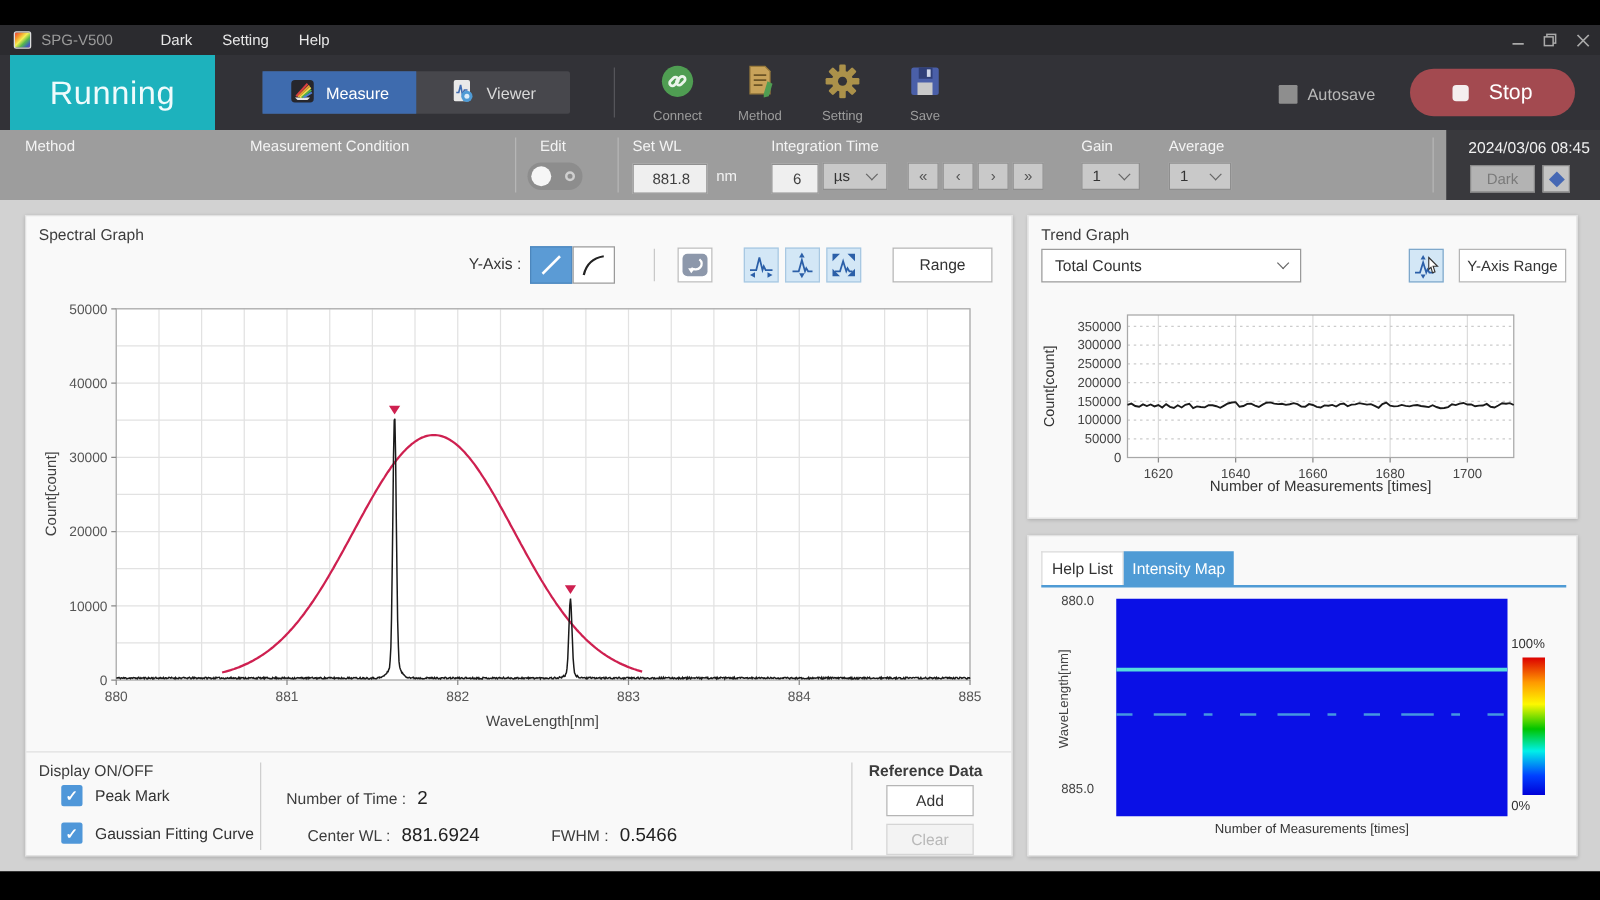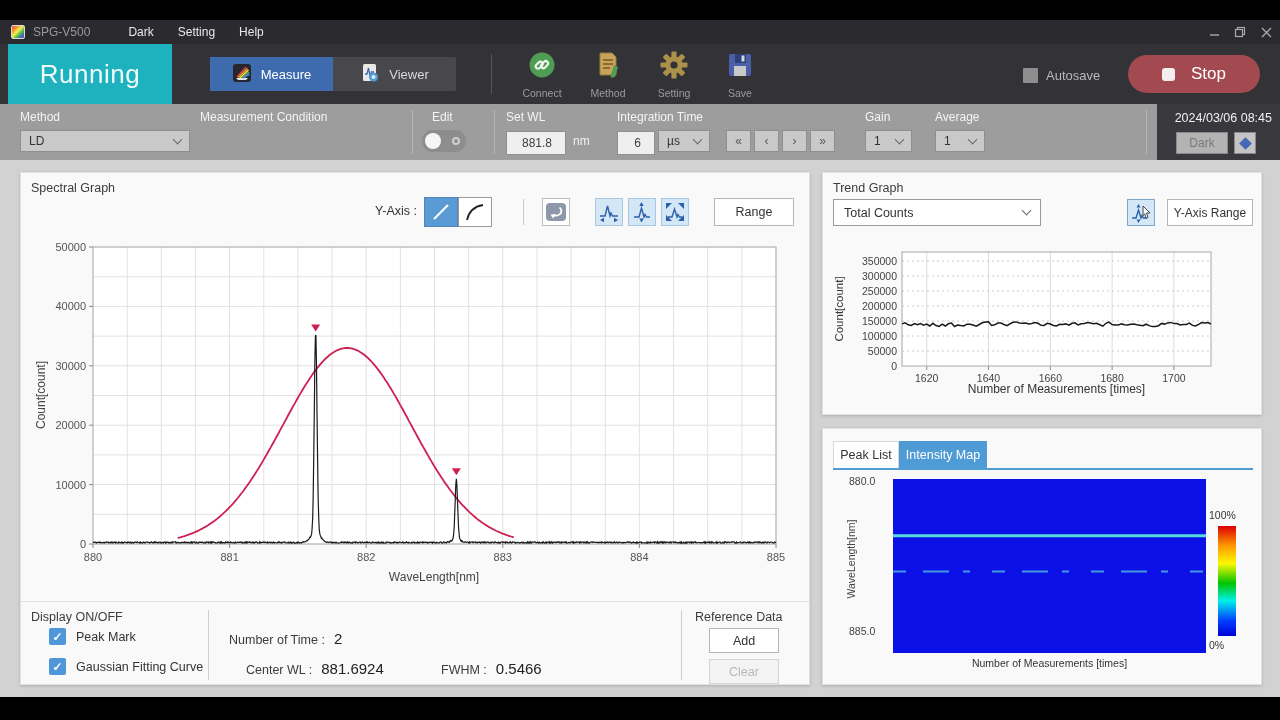--- a/index.html
+++ b/index.html
@@ -81,21 +81,21 @@
   .specbottom { position:absolute; left:0; top:428px; width:788px; height:84px; border-top:1px solid #e0e0e0; }
   .dsplabel { position:absolute; left:10px; top:8px; font-size:12.5px; color:#3c3c3c; }
   .cbrow { position:absolute; left:28px; display:flex; align-items:center; gap:10px; }
   .cbbox { width:17px; height:17px; background:#4f97d9; border-radius:2px; color:#fff; font-size:12px; font-weight:bold;
            display:flex; align-items:center; justify-content:center; }
   .cblbl { font-size:12.5px; color:#333; }
   .vdiv { position:absolute; top:8px; width:1px; height:70px; background:#cfcfcf; }
   .statrow { position:absolute; display:flex; align-items:baseline; gap:9px; }
   .statlbl { font-size:12.5px; color:#3c3c3c; }
   .statval { font-size:15px; color:#222; }
-  .reflabel { position:absolute; left:674px; top:8px; font-size:12.5px; color:#3c3c3c; }
+  .reflabel { position:absolute; left:674px; top:8px; font-size:12.5px; color:#3c3c3c;font-weight:bold; }
   .refbtn { position:absolute; left:688px; width:70px; height:25px; background:#fff; border:1px solid #b5b5b5;
             font-size:12.5px; color:#333; display:flex; align-items:center; justify-content:center; }
   .refbtn.disabled { background:#f3f3f3; color:#b8b8b8; border-color:#d5d5d5; }
 
   .trend { left:822px; top:12px; width:440px; height:243px; }
   .trendsel { position:absolute; left:10px; top:26px; width:208px; height:27px; background:#fff; border:1px solid #9a9a9a;
               display:flex; align-items:center; justify-content:space-between; padding:0 10px; font-size:12.5px; color:#333; }
   .trendbtn-icon { position:absolute; left:304px; top:26px; width:28px; height:27px; background:#d3e7f6; border:1px solid #7fa8cb;
                    display:flex; align-items:center; justify-content:center; }
   .yrangebtn { position:absolute; left:344px; top:26px; width:86px; height:27px; background:#fff; border:1px solid #b5b5b5;
@@ -242,24 +242,20 @@
     </div>
 
     <div class="stopbtn">
       <span class="sq"></span>
       <span class="lbl">Stop</span>
     </div>
   </div>
 
   <div class="methodbar">
     <div class="mblabel" style="left:20px">Method</div>
-    <div class="sel" style="left:20px; top:26px; width:170px">
-      <span>LD</span>
-      <span class="chev"></span>
-    </div>
 
     <div class="mblabel" style="left:200px">Measurement Condition</div>
 
     <div class="mbdiv" style="left:412px"></div>
 
     <div class="mblabel" style="left:432px">Edit</div>
     <div class="toggle" style="top:26px">
       <span class="knob"></span>
       <span class="ring"></span>
     </div>
@@ -498,21 +494,21 @@
           <line x1="79" y1="32" x2="388" y2="32" stroke="#cccccc" stroke-dasharray="2 3"></line>
           <text x="74" y="35.5" font-size="10.5" fill="#444" text-anchor="end">350000</text>
           <rect x="79" y="23" width="309" height="114" fill="none" stroke="#a8a8a8"></rect>
           <text x="233.5" y="164" font-size="12" fill="#333" text-anchor="middle">Number of Measurements [times]</text>
           <text x="20" y="80" font-size="11.5" fill="#333" text-anchor="middle" transform="rotate(-90 20 80)">Count[count]</text>
           <path d="M79.0 94.9L82.1 93.9L85.2 95.8L88.3 96.4L91.4 94.5L94.5 95.8L97.5 94.6L100.6 96.1L103.7 95.0L106.8 97.0L109.9 94.3L113.0 96.5L116.1 97.4L119.2 95.2L122.3 97.0L125.3 94.8L128.4 94.0L131.5 97.5L134.6 96.1L137.7 96.6L140.8 96.9L143.9 95.2L147.0 95.2L150.1 96.0L153.2 97.2L156.3 95.5L159.3 93.8L162.4 93.0L165.5 92.7L168.6 96.4L171.7 95.8L174.8 94.1L177.9 94.0L181.0 95.5L184.1 96.6L187.1 94.7L190.2 93.2L193.3 92.9L196.4 93.9L199.5 94.3L202.6 94.0L205.7 94.9L208.8 94.4L211.9 93.5L215.0 94.3L218.1 96.3L221.1 96.4L224.2 94.3L227.3 95.0L230.4 96.5L233.5 97.0L236.6 95.3L239.7 95.6L242.8 94.9L245.9 96.2L249.0 94.3L252.0 93.8L255.1 96.0L258.2 94.7L261.3 94.5L264.4 93.5L267.5 94.1L270.6 94.7L273.7 94.3L276.8 95.7L279.9 97.2L282.9 94.3L286.0 93.1L289.1 95.5L292.2 96.1L295.3 95.9L298.4 94.9L301.5 95.7L304.6 96.1L307.7 95.3L310.8 95.0L313.8 95.8L316.9 96.2L320.0 96.7L323.1 95.2L326.2 96.6L329.3 97.6L332.4 97.4L335.5 96.7L338.6 94.4L341.6 95.1L344.7 93.9L347.8 93.4L350.9 94.6L354.0 94.6L357.1 96.0L360.2 95.5L363.3 95.4L366.4 94.1L369.5 96.4L372.6 97.0L375.6 95.4L378.7 93.6L381.8 94.0L384.9 93.5L388.0 95.0" fill="none" stroke="#1a1a1a" stroke-width="1.5"></path>
         </svg>
     </div>
 
     <div class="panel peakpanel">
-      <div class="tab peaklist">Peak List</div>
+      <div class="tab peaklist">Help List</div>
       <div class="tab intmap">Intensity Map</div>
       <div class="tabline"></div>
 
       <div class="wl-ylabel">WaveLength[nm]</div>
       <div class="wl-tick" style="top:46px">880.0</div>
       <div class="wl-tick" style="top:196px">885.0</div>
 
       <div class="heatmap" style="background: rgb(10, 16, 230);">
         <svg id="heat-svg" width="313" height="174">
             <line x1="0" y1="56.7" x2="313" y2="56.7" stroke="#55dcdc" stroke-width="3"></line>

